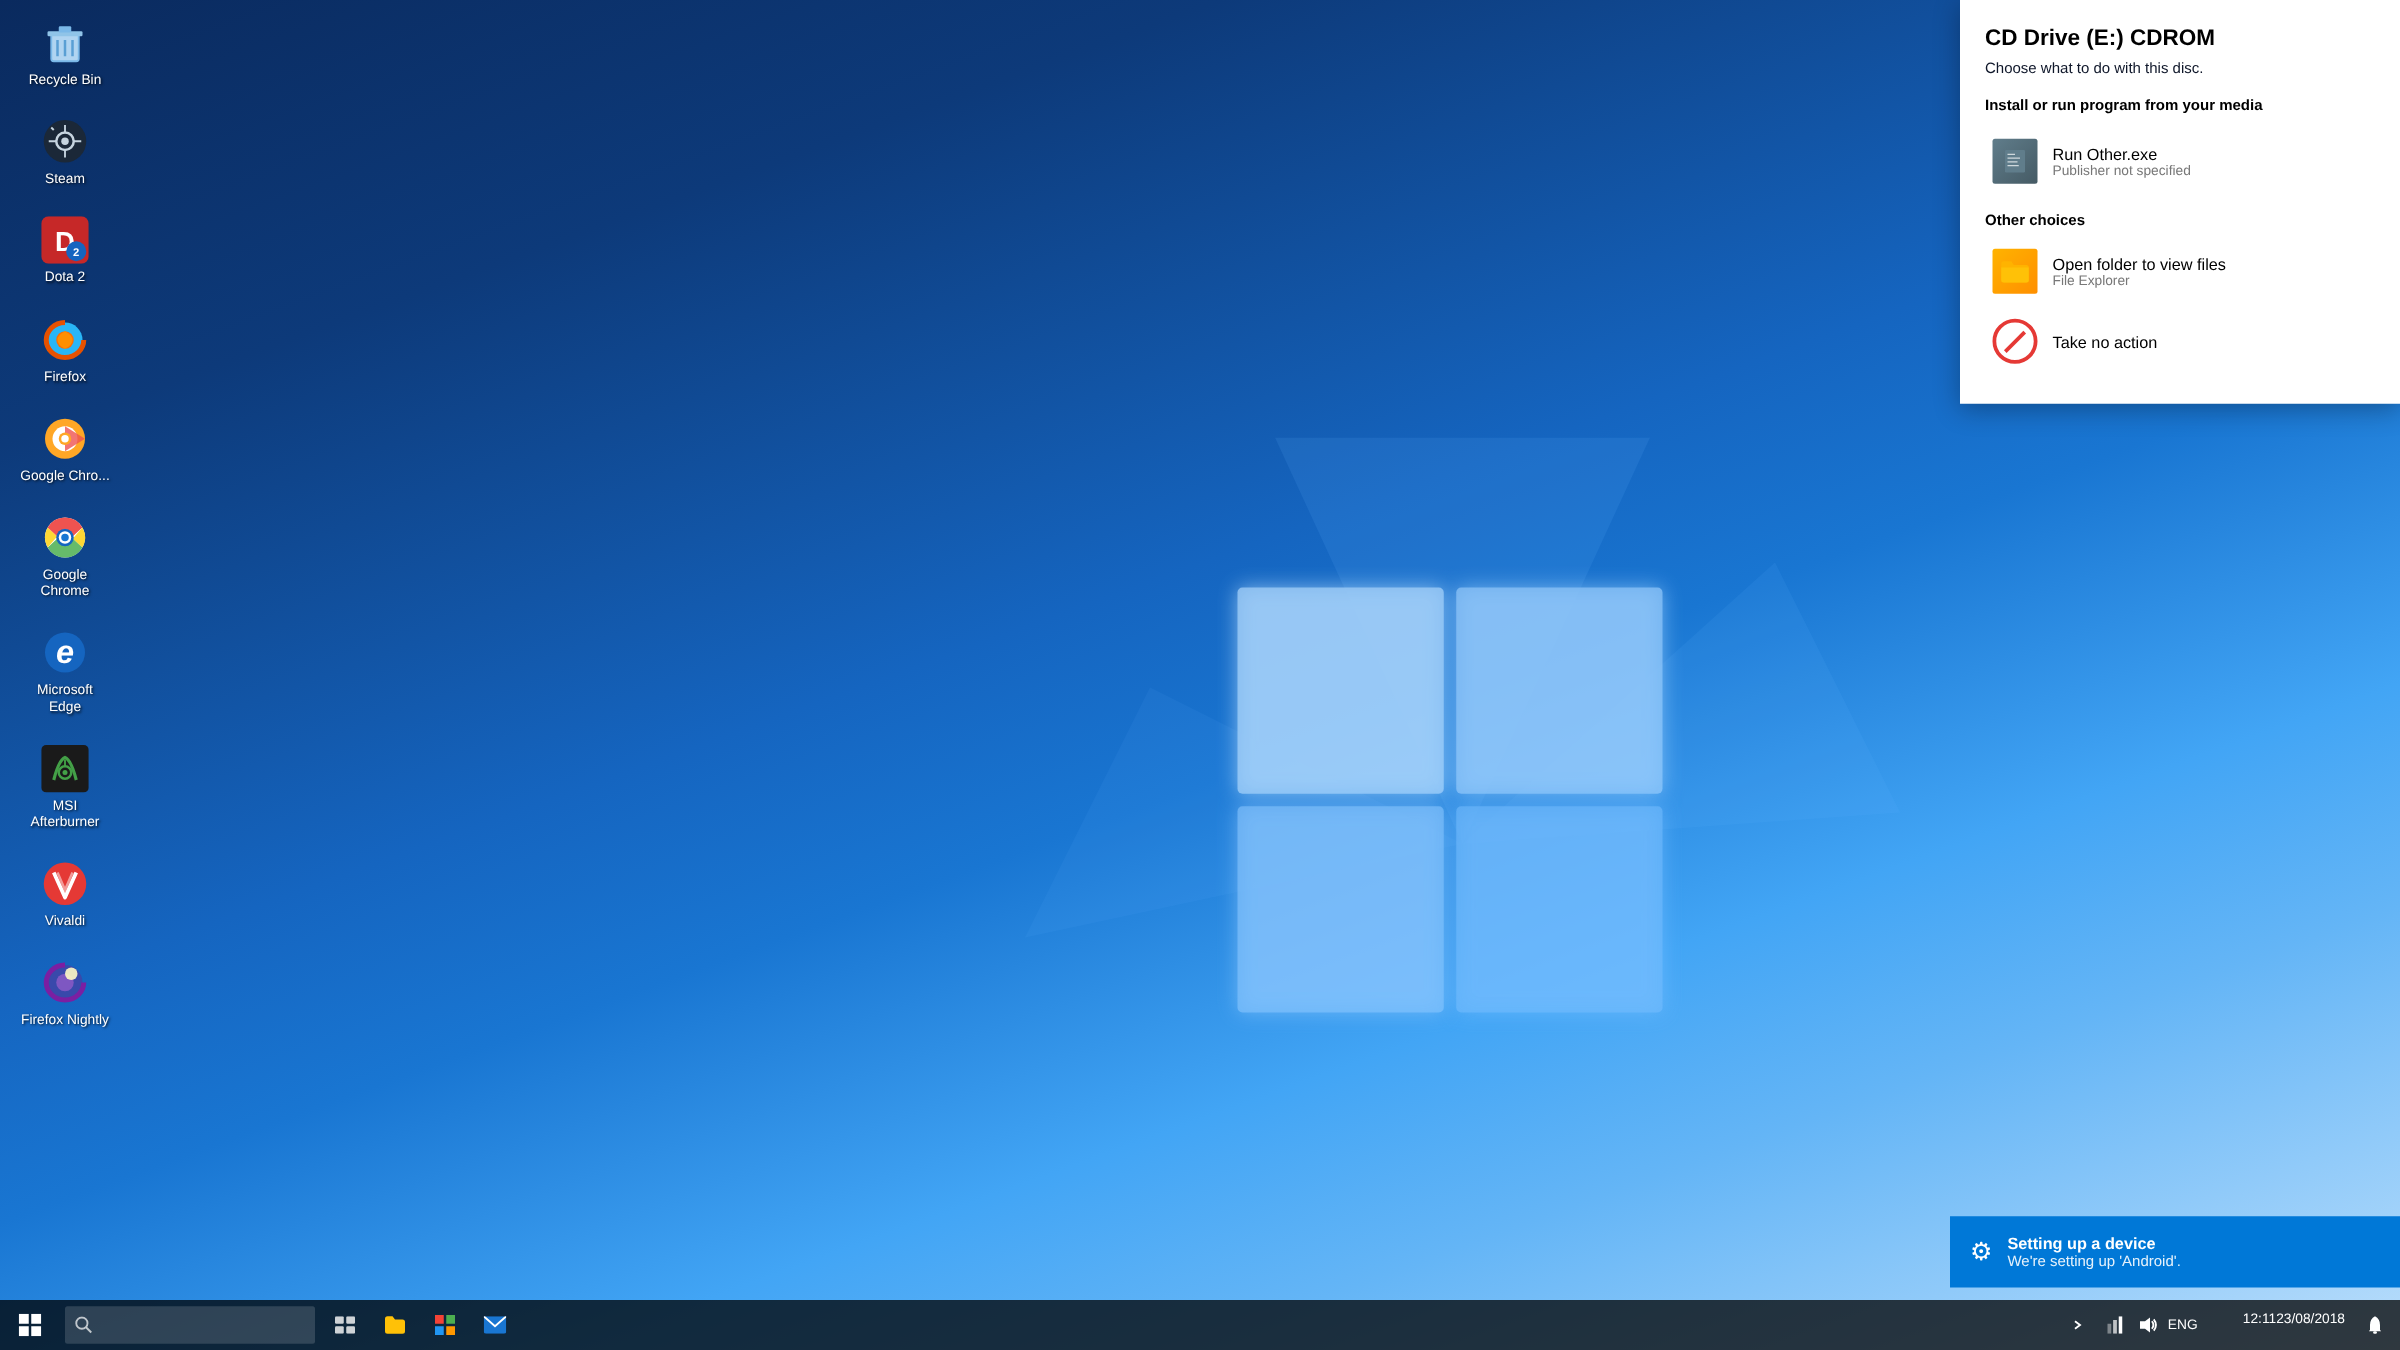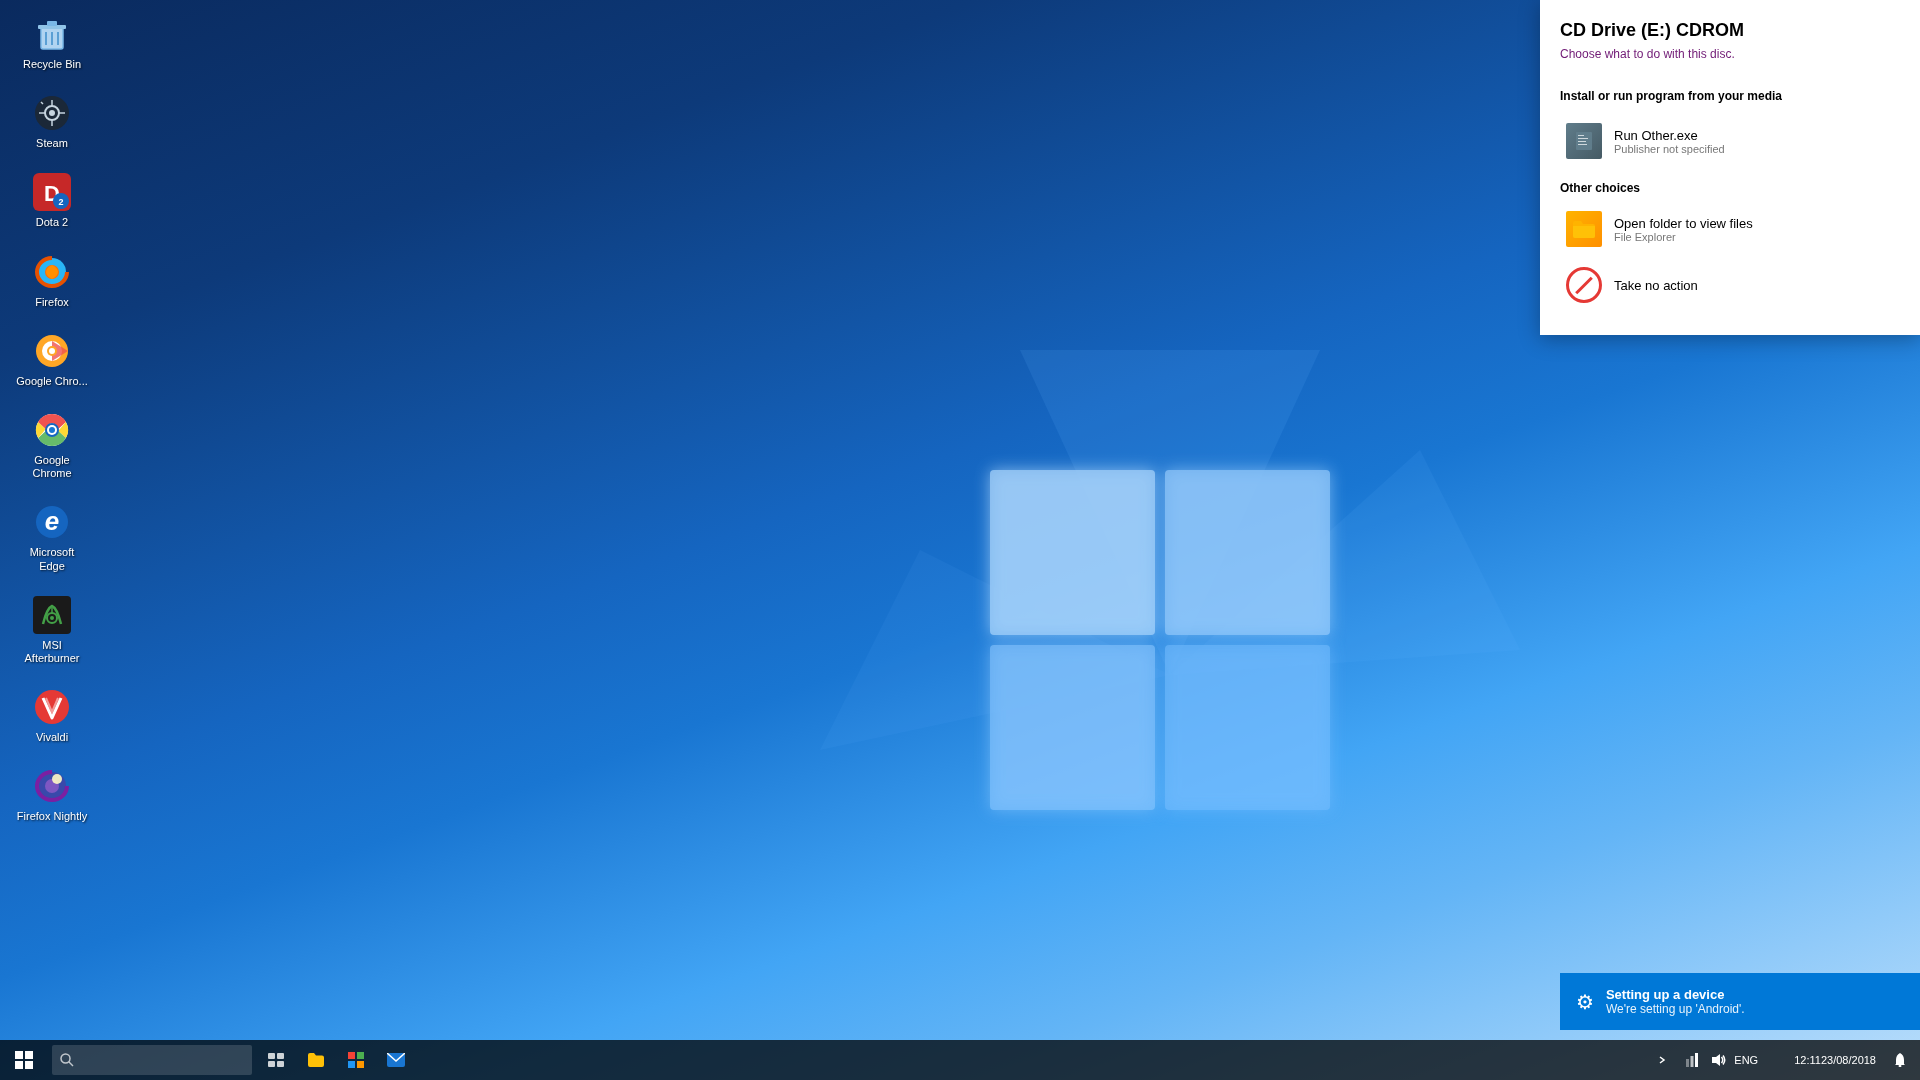--- a/index.html
+++ b/index.html
@@ -118,21 +118,21 @@
       justify-content: center;
       cursor: pointer;
       color: white;
       font-size: 16px;
     }
 
     .taskbar-spacer { flex: 1; }
 
     .taskbar-tray {
       display: flex;
-      align-items: center;
+      align-items: flex-start;
       padding: 0 8px;
       gap: 4px;
     }
 
     .tray-icon {
       width: 24px;
       height: 24px;
       display: flex;
       align-items: center;
       justify-content: center;
@@ -151,38 +151,38 @@
       cursor: pointer;
       line-height: 1.3;
       margin-left: 24px;
     }
 
     
     #cd-popup {
       position: absolute;
       top: 0;
       right: 0;
-      width: 380px;
+      width: 352px;
       background: white;
       box-shadow: 0 4px 20px rgba(0,0,0,0.3);
       z-index: 200;
       padding: 20px;
     }
 
     .cd-popup-title {
       font-size: 18px;
       font-weight: 600;
       color: #000;
       margin-bottom: 6px;
     }
 
     .cd-popup-subtitle {
       font-size: 12px;
-      color: #701a75;
-      margin-bottom: 28px;
+      color: #0f172a;
+      margin-bottom: 16px;
     }
 
     .cd-section-header {
       font-size: 12px;
       font-weight: 700;
       color: #000;
       margin-bottom: 12px;
     }
 
     .cd-option {

